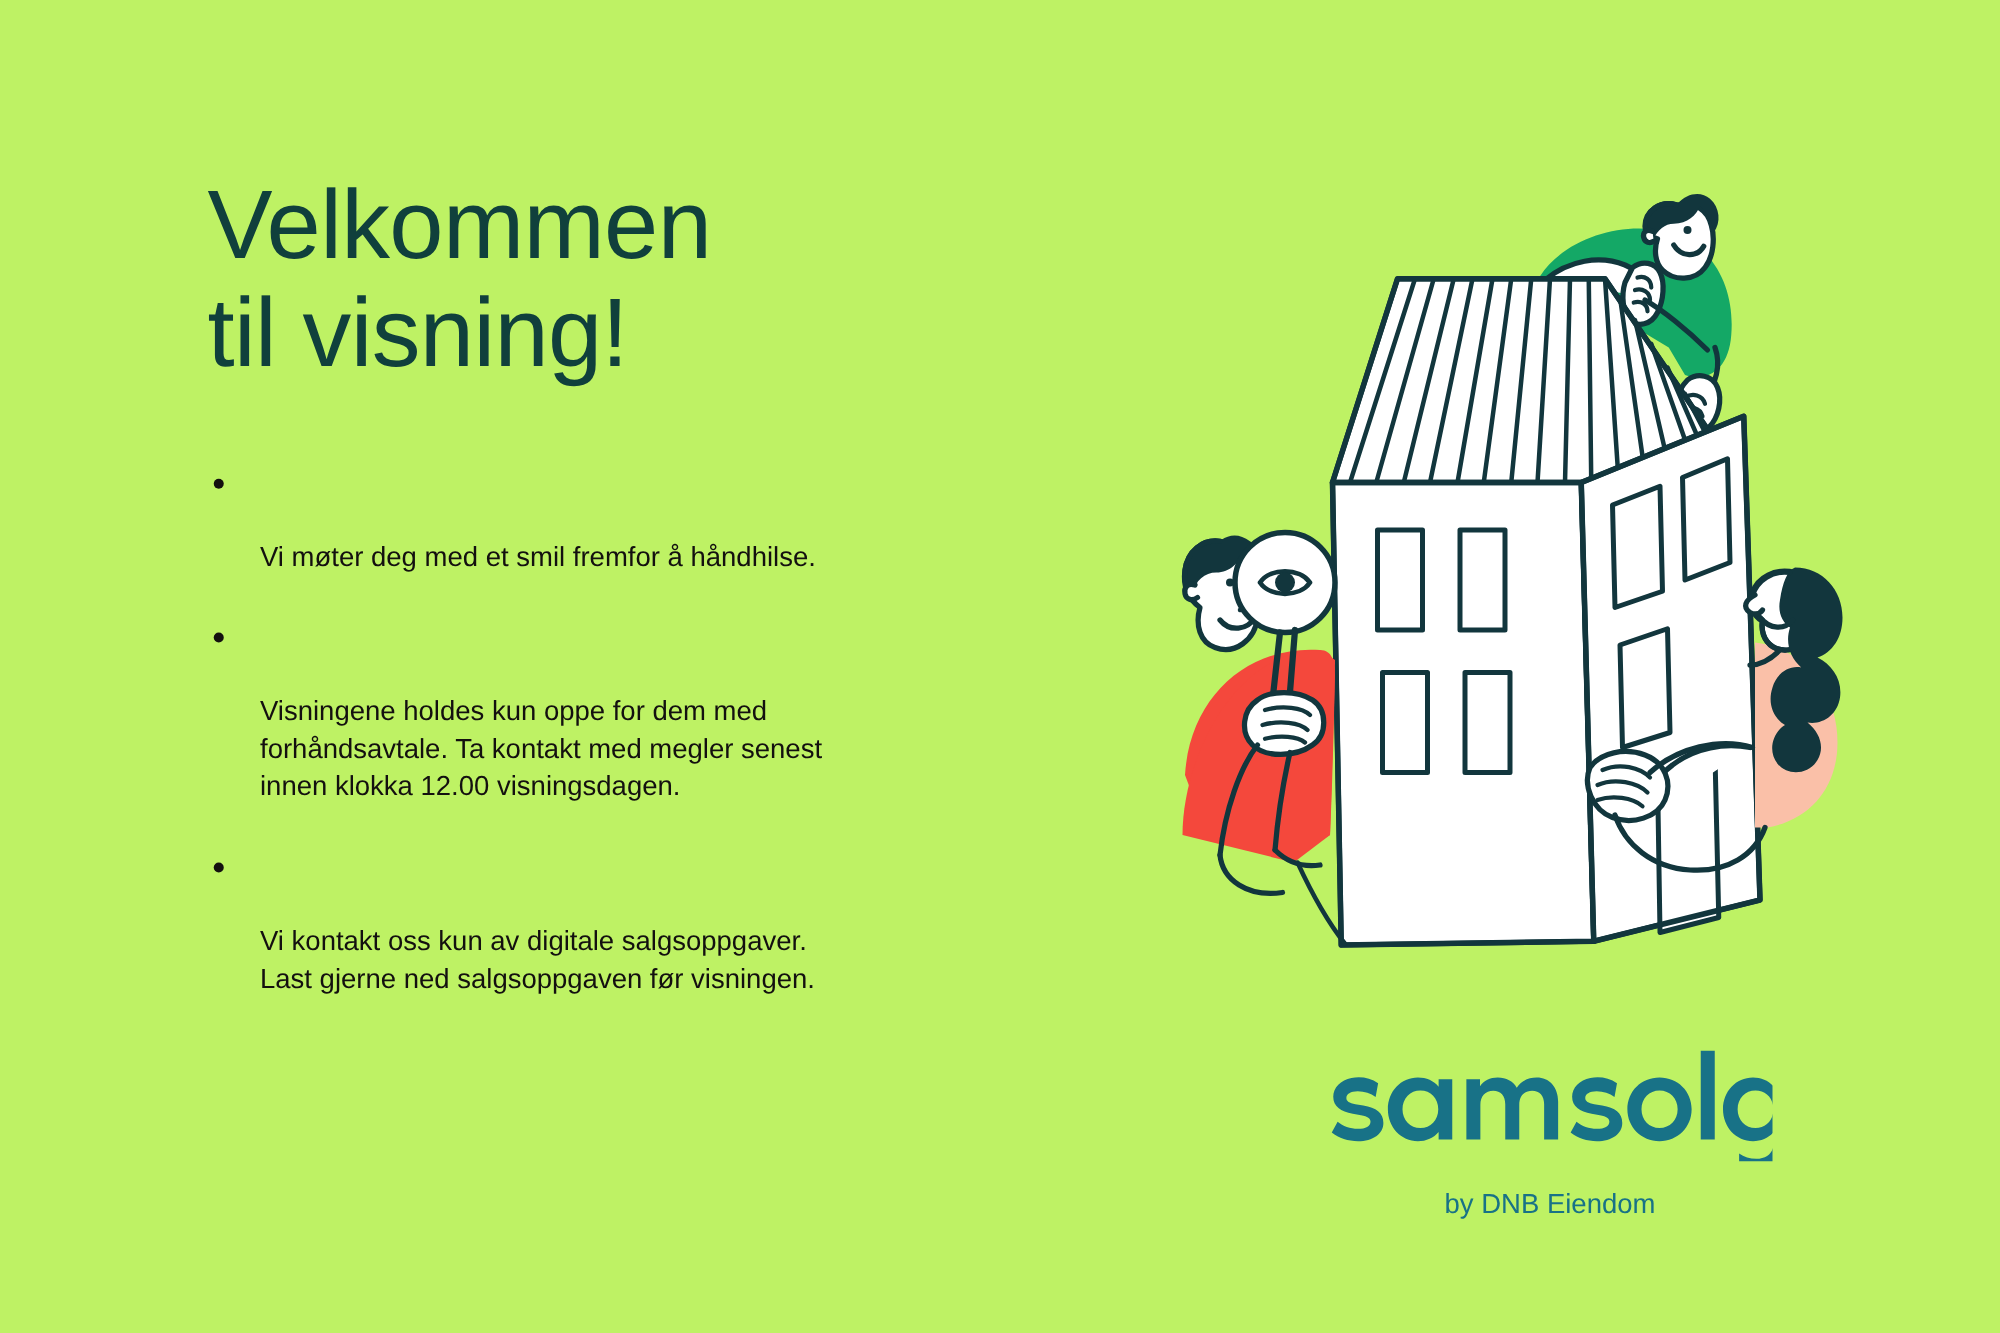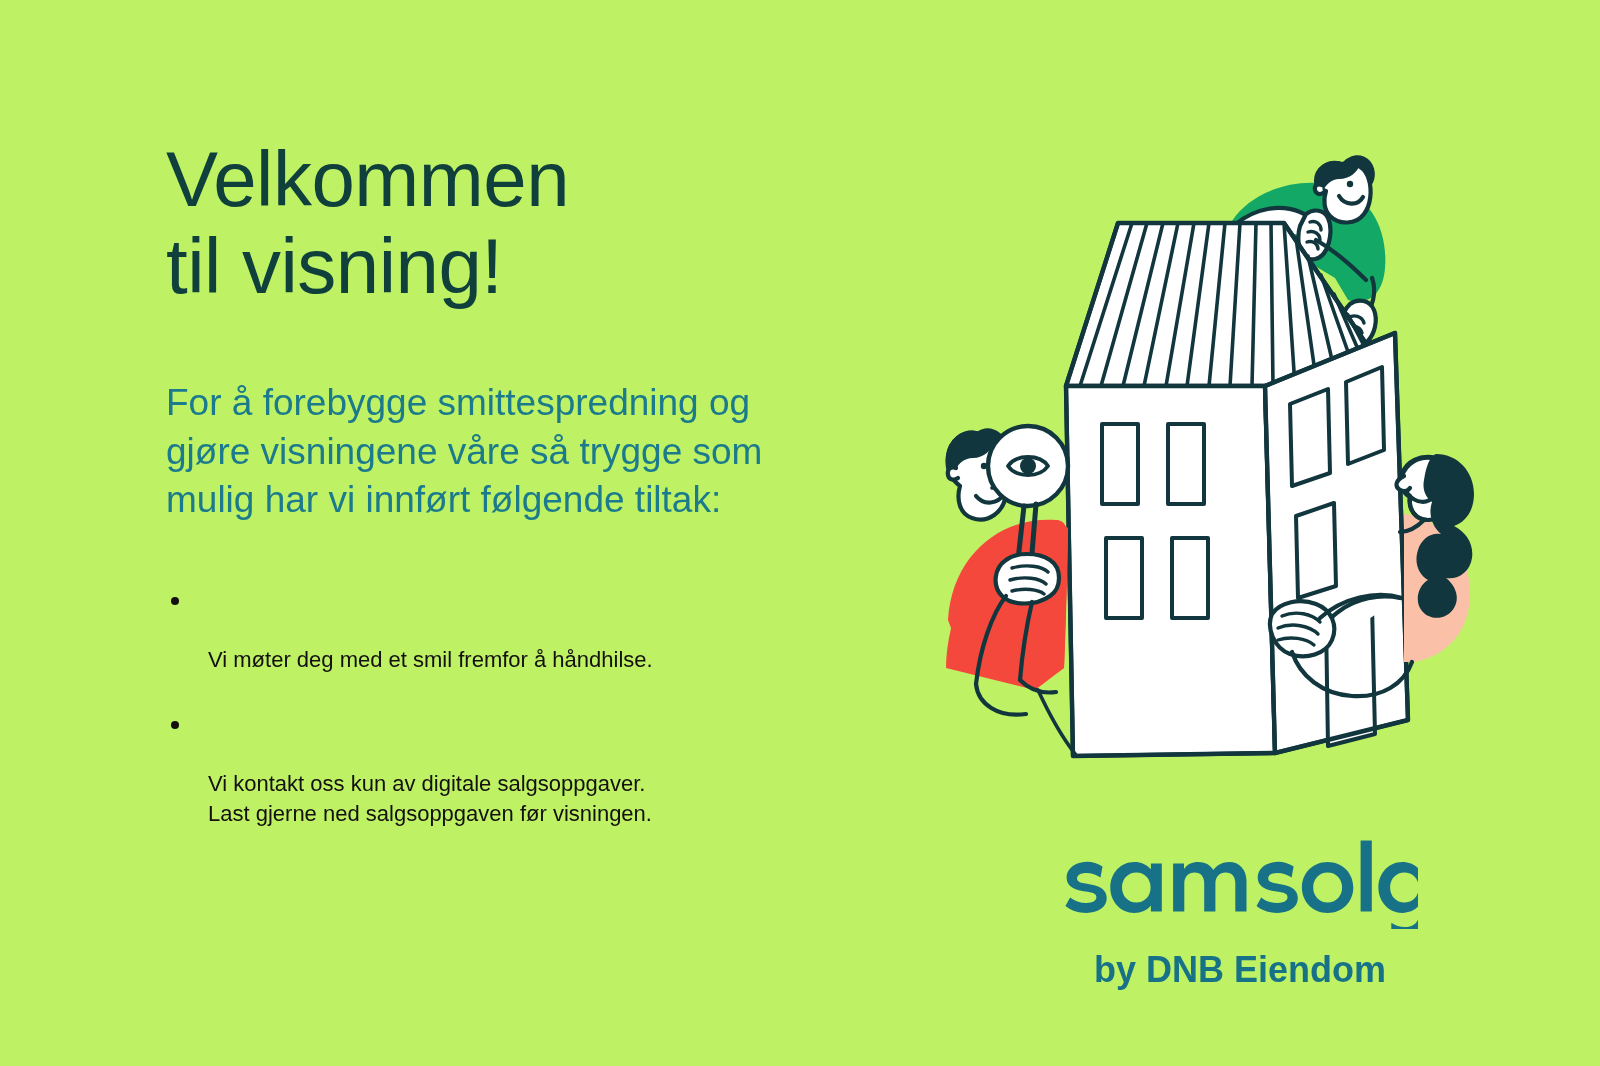--- a/index.html
+++ b/index.html
@@ -107,44 +107,47 @@
     text-align: center;
   }
   .logo-wordmark {
     display: block;
     width: 356px;
     margin: 0 auto;
   }
   .logo-wordmark svg { display:block; width: 100%; height: auto; }
   .logo-tagline {
     color: #187287;
-    font-size: 36px;
+    font-size: 22px;
     line-height: 1;
     padding-top: 22px;
-    font-weight: 700;
+    font-weight: 400;
   }
 </style>
 </head>
 <body>
 
 <div class="poster">
 
   <div class="text-col">
 
     <h1 class="headline">Velkommen
 til visning!</h1>
 
-    <p class="subhead">For å forebygge smittespredning og
-gjøre visningene våre så trygge som
-mulig har vi innført følgende tiltak:</p>
 
     <ul class="bullets">
       <li>
         <span class="dot"></span>
         <span>Vi møter deg med et smil fremfor å håndhilse.</span>
+      </li>
+      <li>
+        <span class="dot"></span>
+        <span>Visningene holdes kun oppe for dem med
+forhåndsavtale. Ta kontakt med megler senest
+innen klokka 12.00 visningsdagen.</span>
       </li>
       <li>
         <span class="dot"></span>
         <span>Vi kontakt oss kun av digitale salgsoppgaver.
 Last gjerne ned salgsoppgaven før visningen.</span>
       </li>
     </ul>
   </div>
 
 

